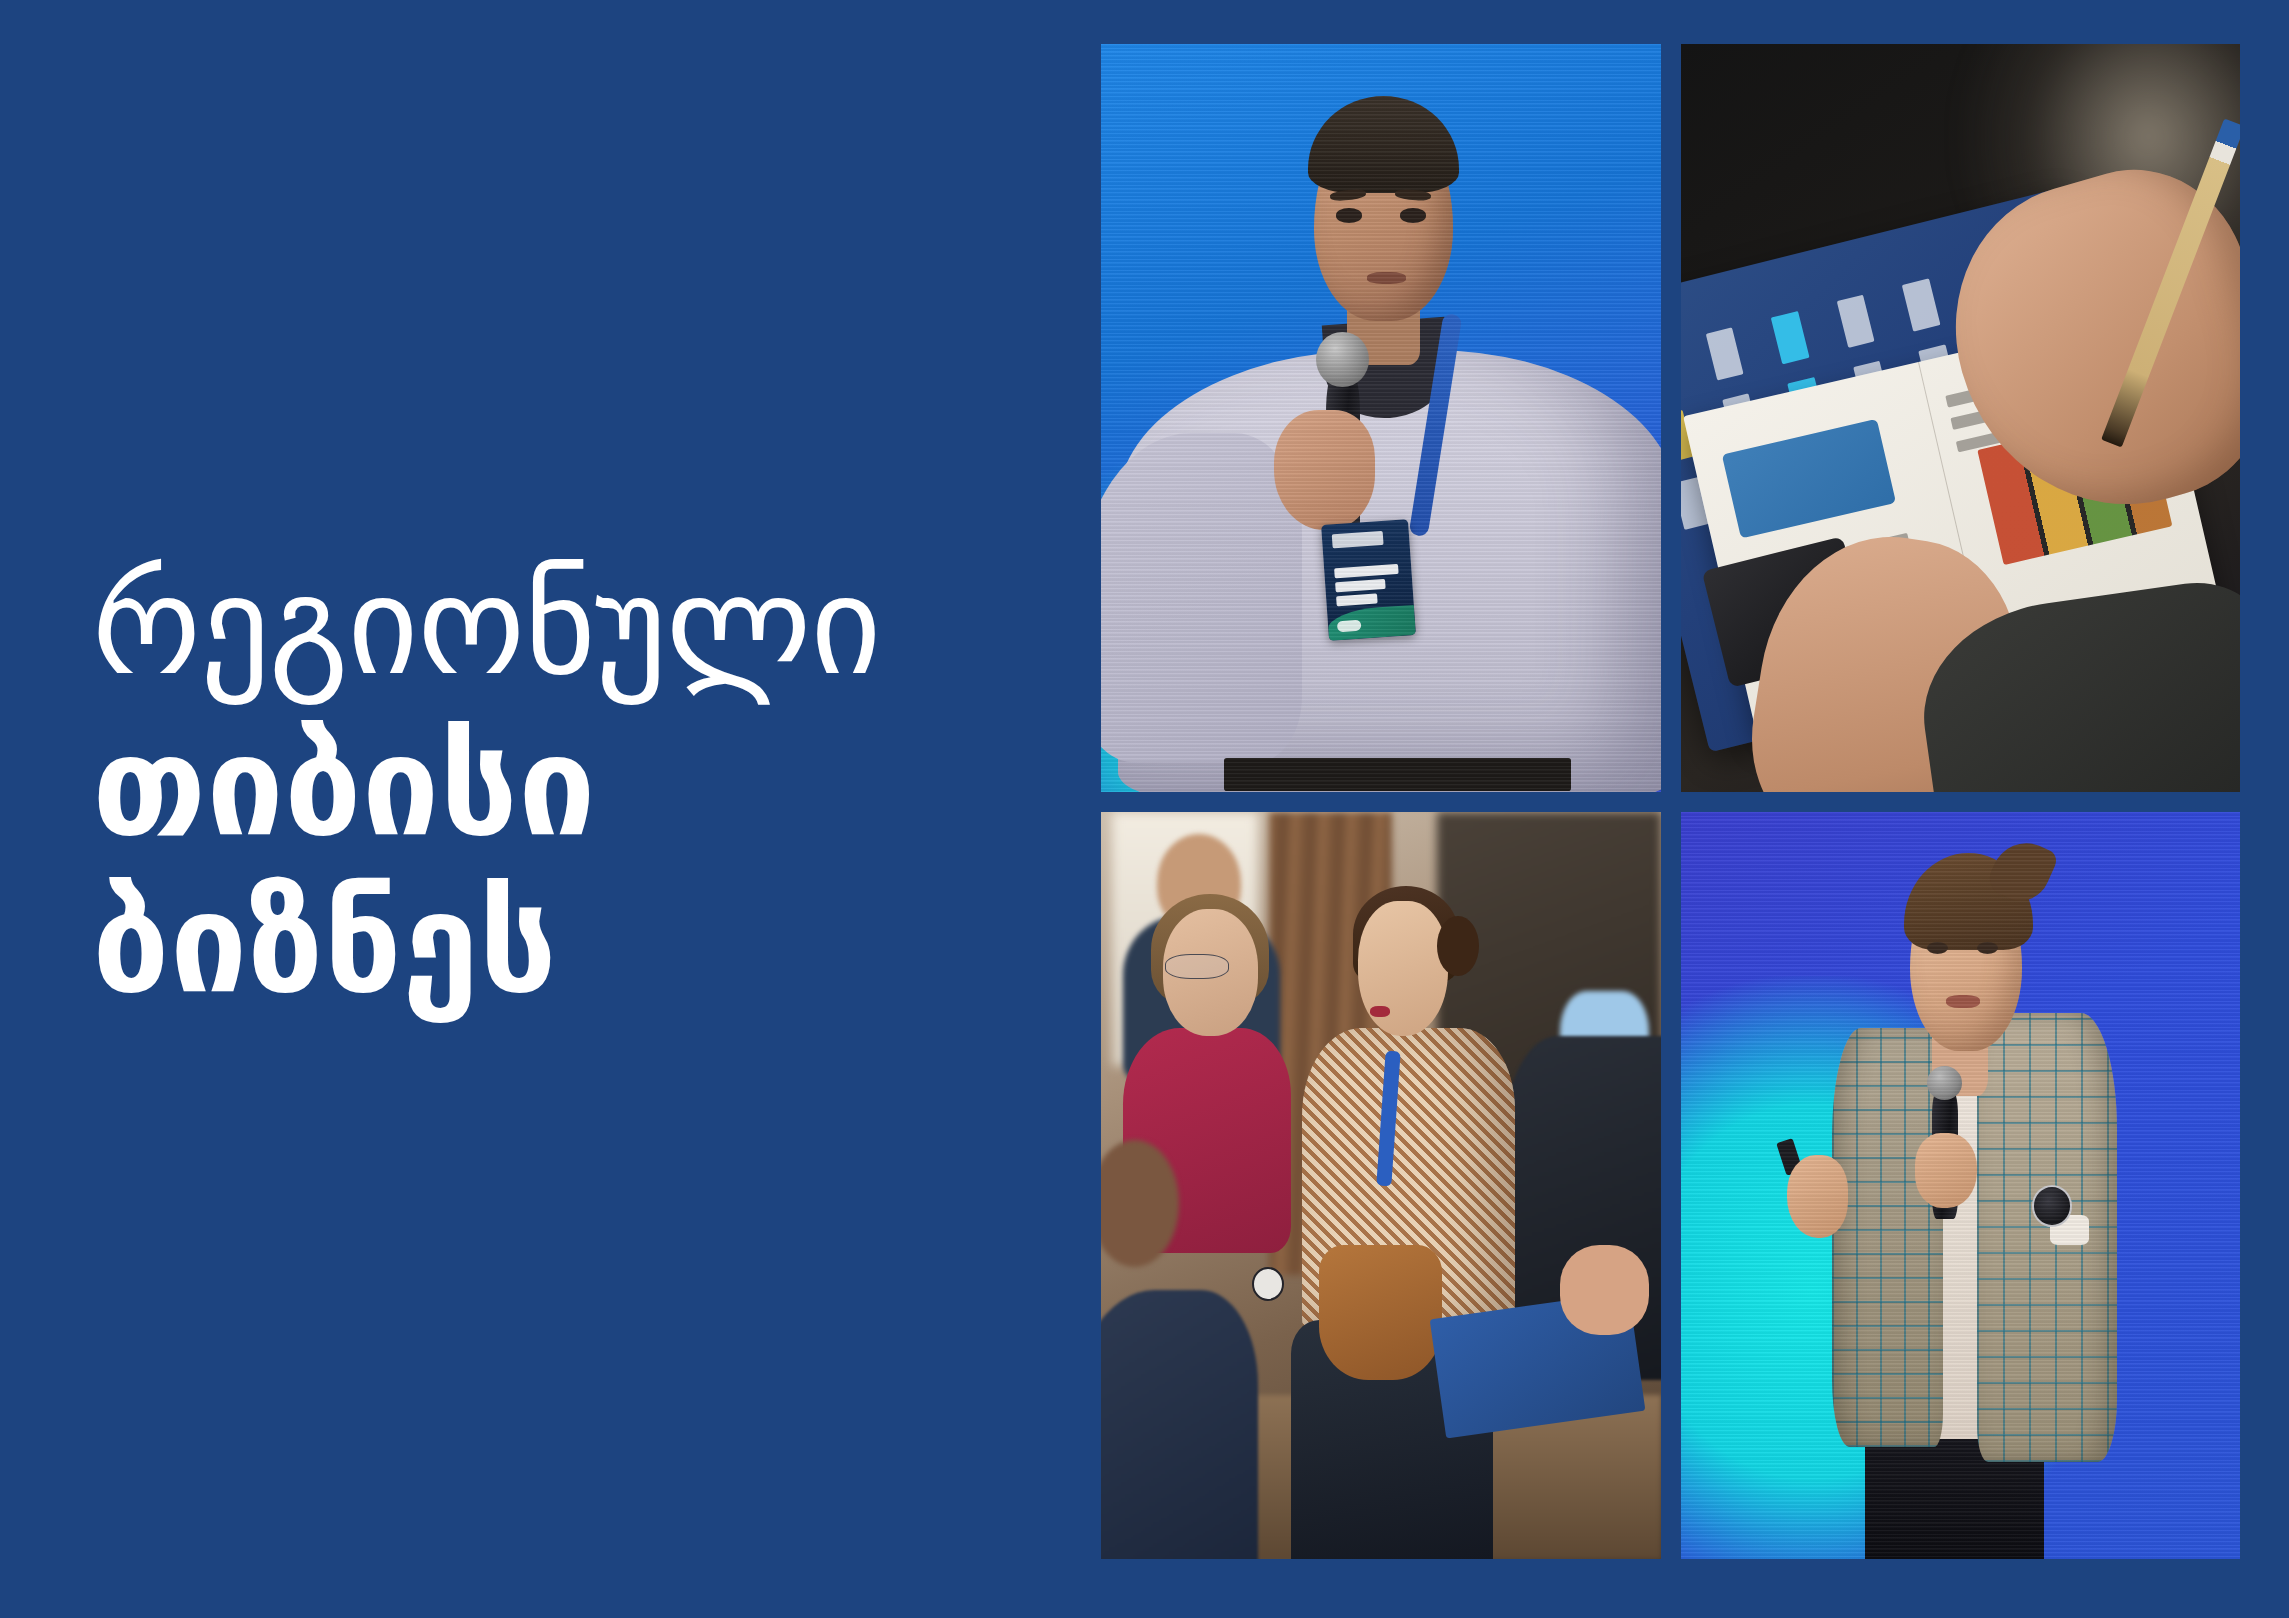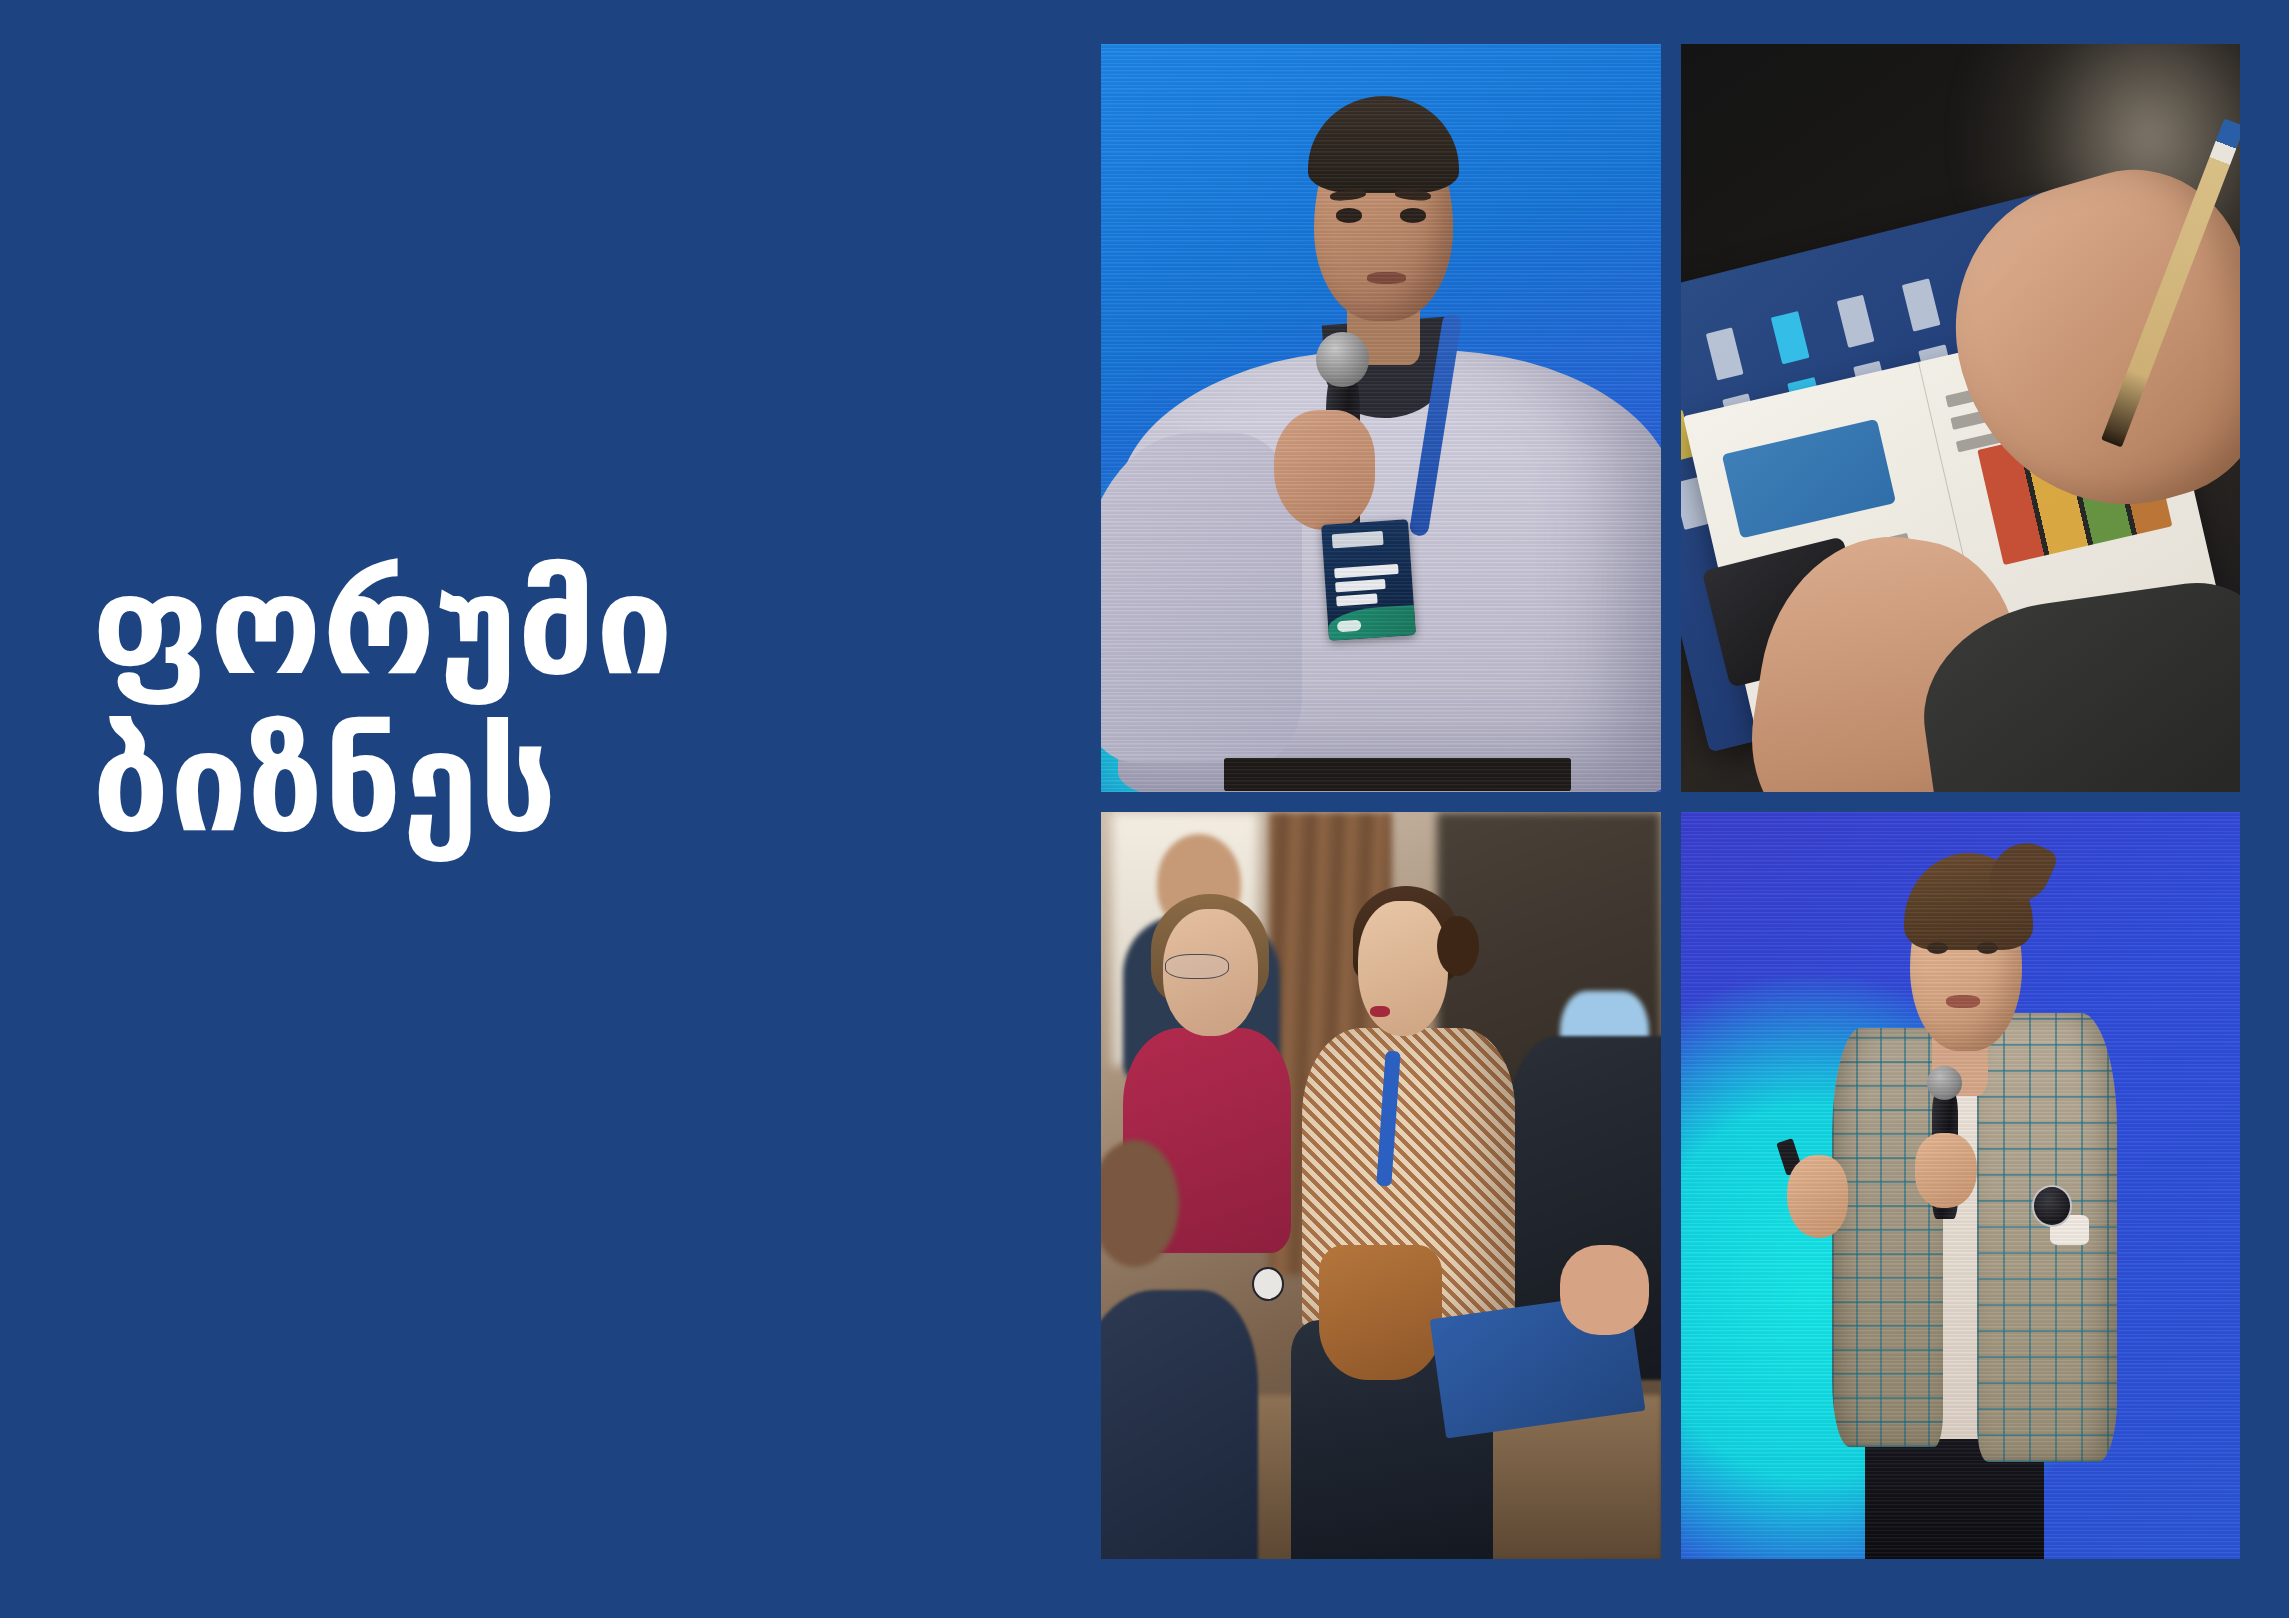--- a/index.html
+++ b/index.html
@@ -646,21 +646,22 @@
 </style>
 </head>
 <body>
 
 <div class="banner">
 
   <div class="left-col">
 
 
     <div class="headline">
-      <span class="line line-2">ფორუმი</span>
+      <span class="line line-1">რეგიონული</span>
+      <span class="line line-2">თიბისი</span>
       <span class="line line-3">ბიზნეს</span>
     </div>
 
 
   </div>
 
   <div class="photo-grid">
 
     <div class="photo p1">
       <div class="scene">

